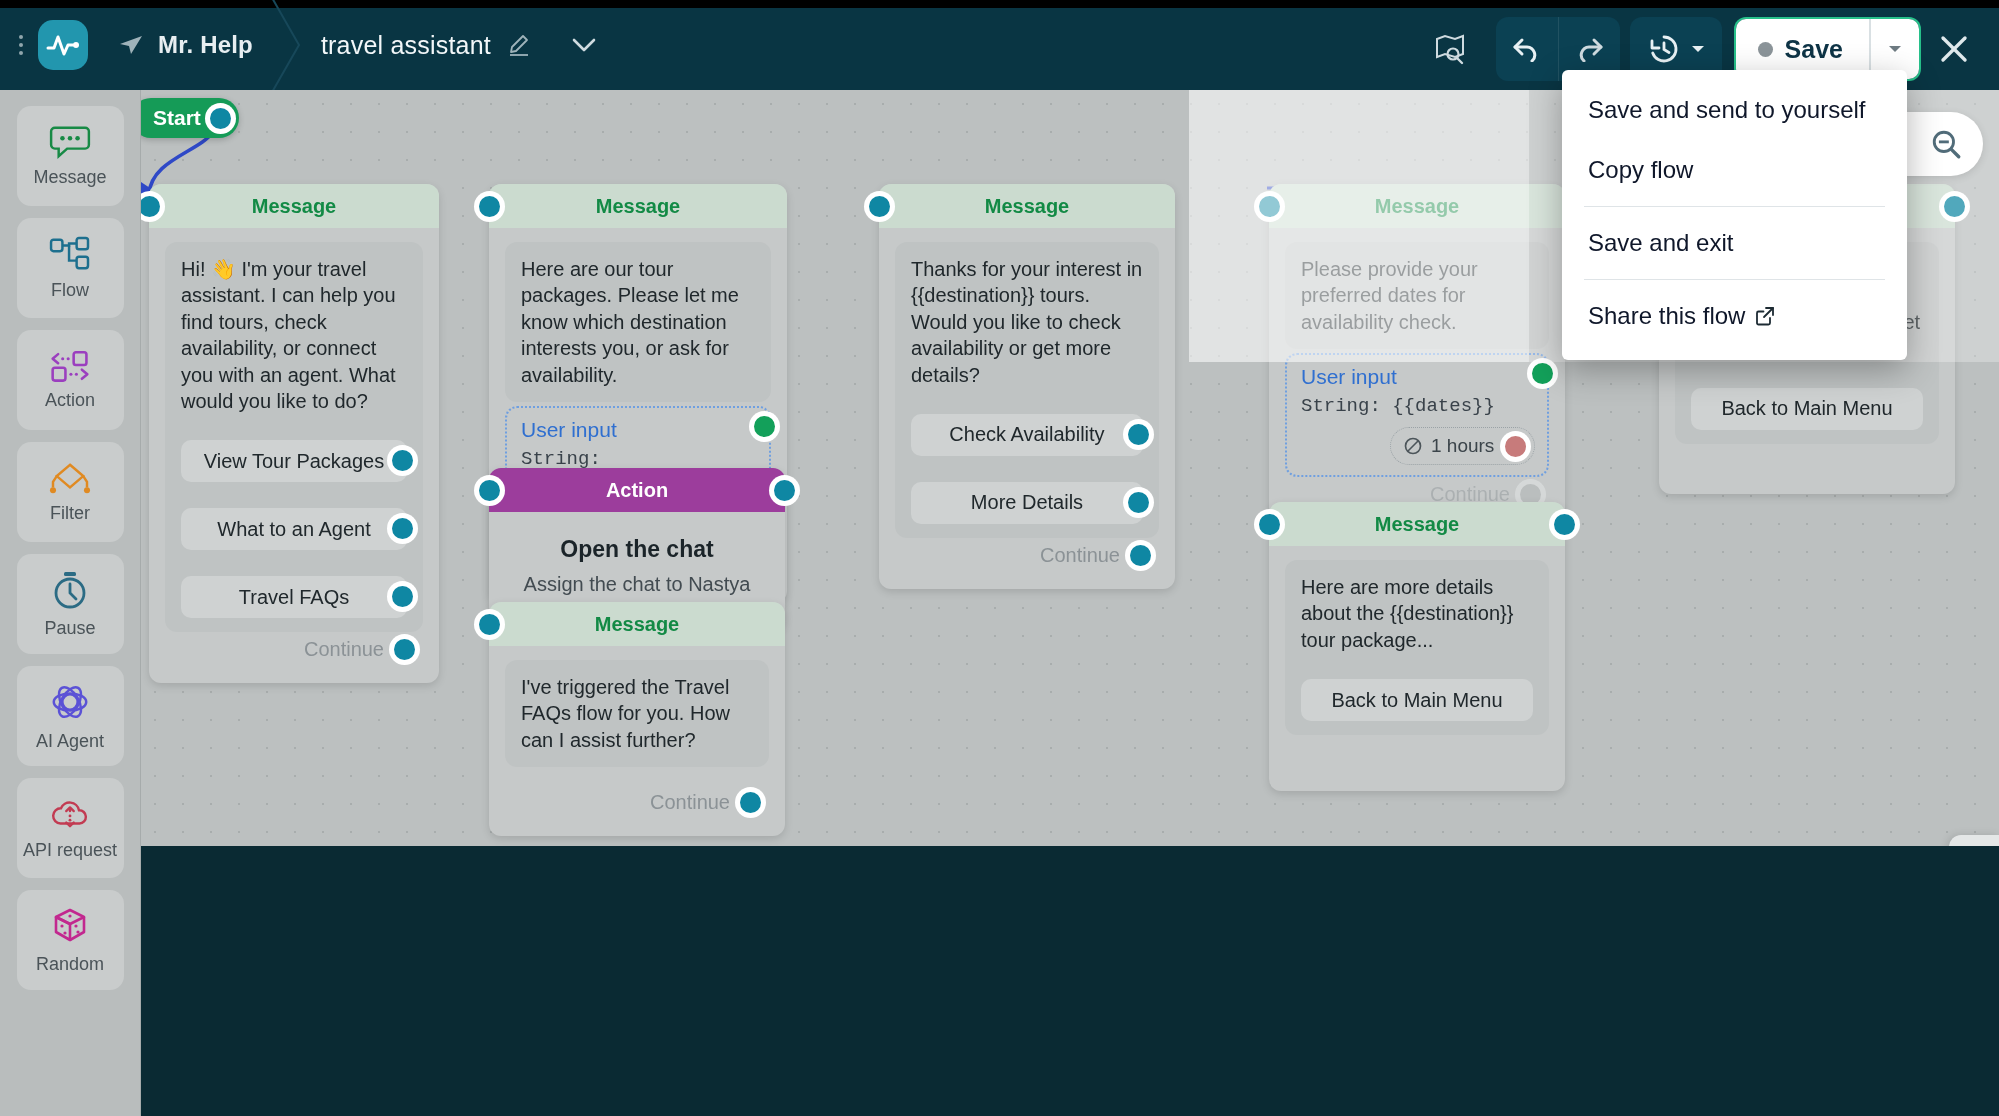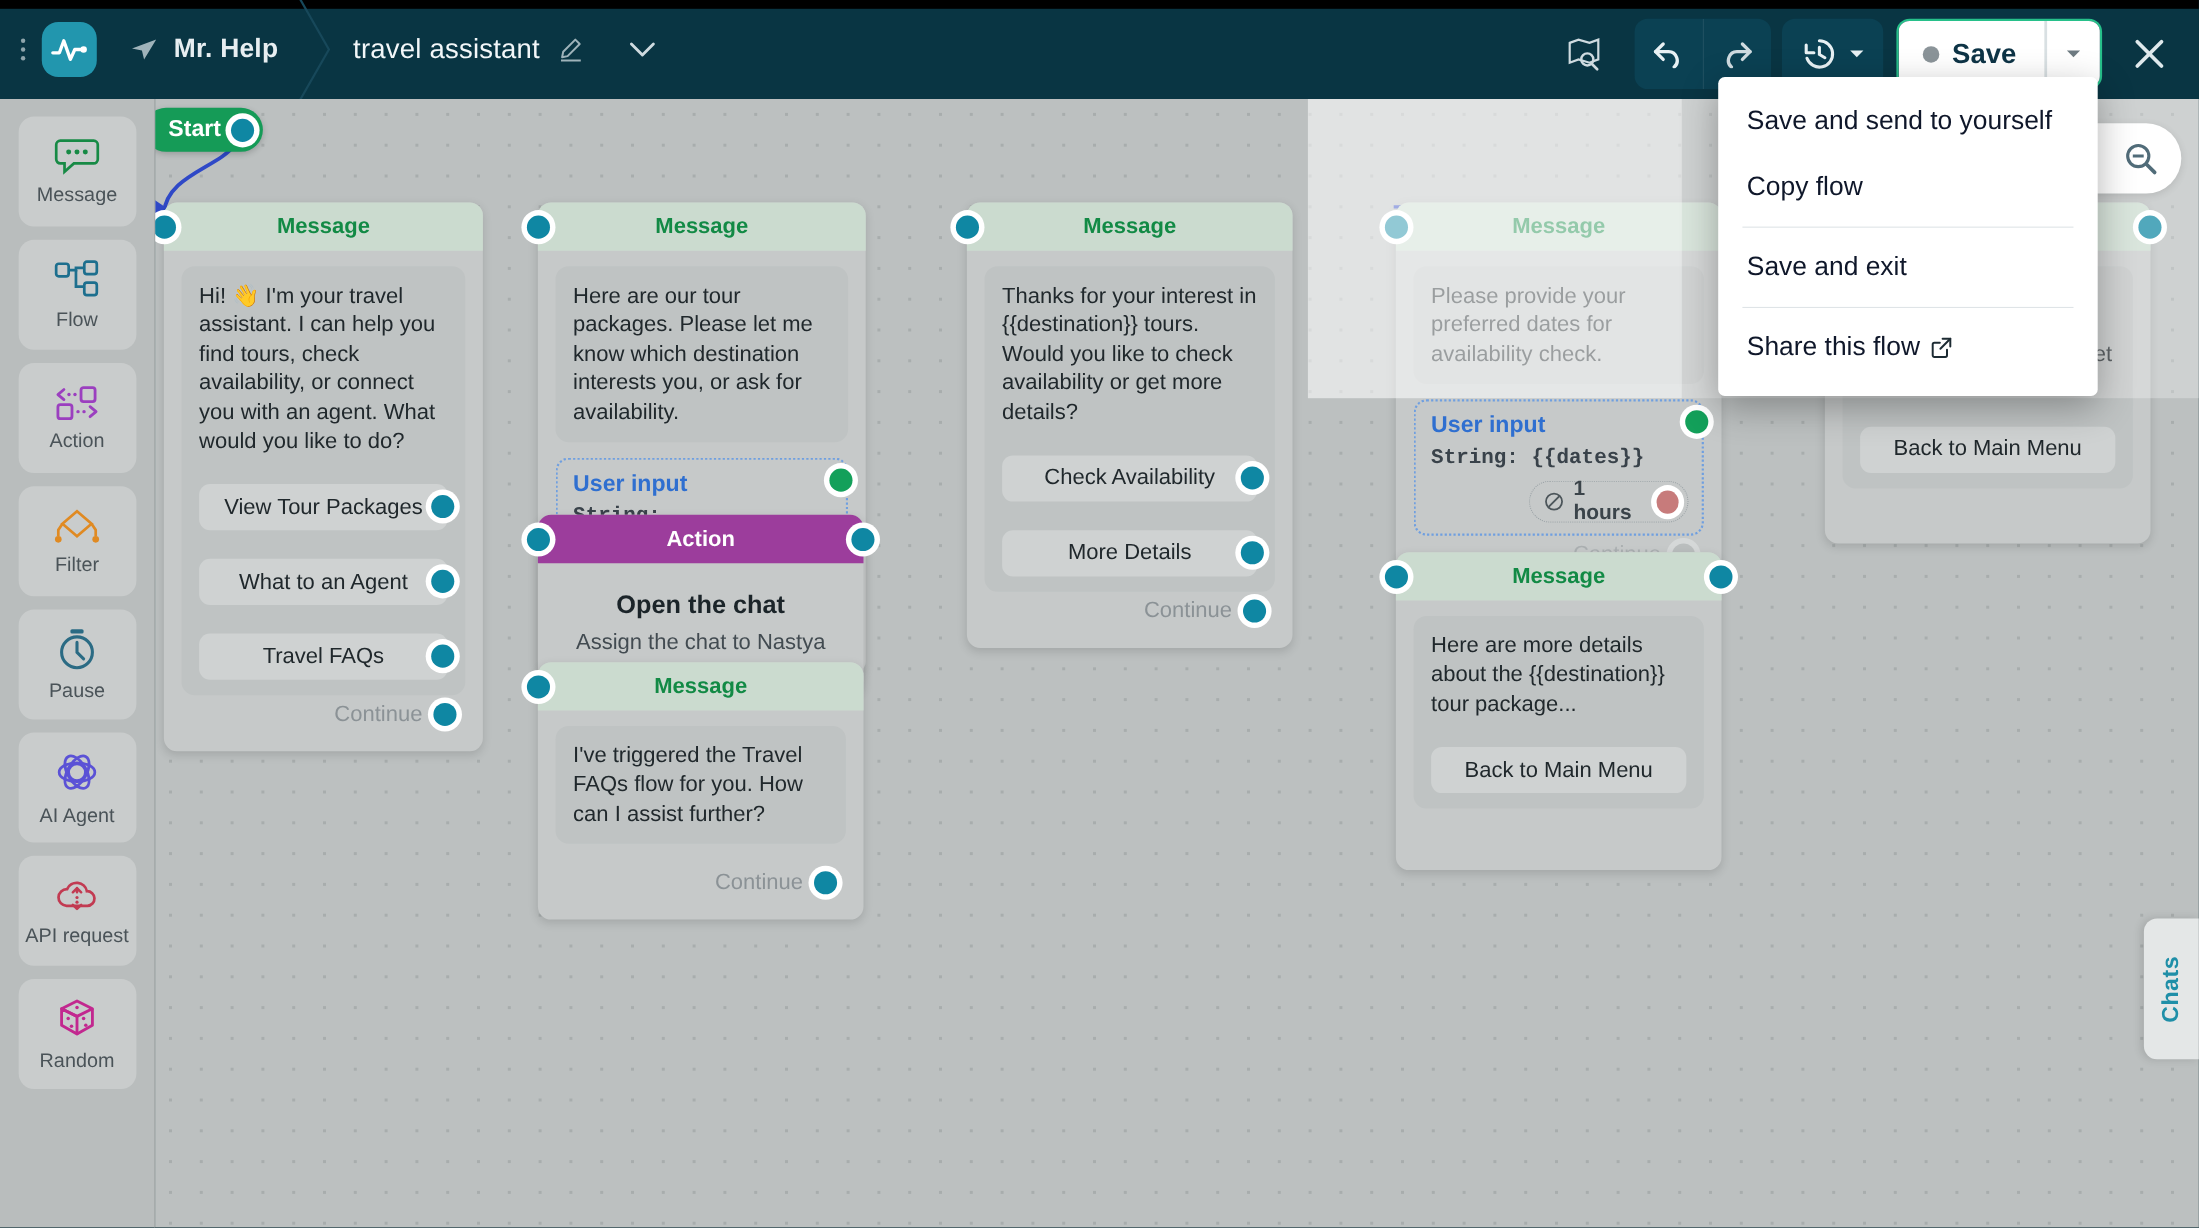--- a/index.html
+++ b/index.html
@@ -54,21 +54,21 @@
     margin-right:10px;
   }
   .group-undo > div{ width:62px;height:64px;display:flex;align-items:center;justify-content:center;}
   .group-undo > div + div{ border-left:1px solid rgba(255,255,255,.09); }
   .group-hist{
     display:flex; align-items:center; background:#0b4153; border-radius:12px; height:64px;
     padding:0 16px 0 18px; gap:10px; margin-right:14px;
   }
   .save-wrap{
     display:flex; align-items:stretch; height:60px; border-radius:10px; overflow:hidden;
-    margin-right:10px; box-shadow:0 0 0 2px #27c08a;
+    box-shadow:0 0 0 2px #27c08a;
   }
   .save-main{
     background:#fff; display:flex;align-items:center; gap:12px; padding:0 26px 0 22px;
   }
   .save-dot{ width:15px;height:15px;border-radius:50%;background:#8b9499; }
   .save-label{ color:#0e3446; font-size:25px; font-weight:bold; }
   .save-caret{
     background:#fff; width:50px; display:flex;align-items:center;justify-content:center;
     border-left:2px solid #d9e0e3;
   }
@@ -97,21 +97,21 @@
     border-right:1px solid #a6abab;
   }
   .rail-item{
     width:107px; height:100px; border-radius:14px; background:#c9cccc;
     display:flex;flex-direction:column;align-items:center;justify-content:center;gap:8px;
     cursor:pointer;
   }
   .rail-label{ font-size:18px; color:#4a5358; }
 
   .canvas{
-    position:absolute; left:141px; top:90px; width:1858px; height:1026px;
+    position:absolute; left:141px; top:90px; width:1858px; height:756px;
     background:
       radial-gradient(circle, #a8adad 1.3px, transparent 1.4px) 0 0/28px 28px,
       #bcc0c0;
     overflow:hidden;
   }
   .edges{ position:absolute; left:0; top:0; width:1858px; height:1026px; pointer-events:none; }
 
   
   .node{
     position:absolute; border-radius:12px; background:#c6c9c9;
@@ -143,22 +143,22 @@
     width:21px;height:21px;border-radius:50%;background:#0f87a3;
     box-shadow:0 0 0 5px #fff, 0 1px 4px rgba(0,0,0,.25);
   }
   .port-abs{ position:absolute; }
   .port-green{ background:#13a05a; }
   .port-red{ background:#c77b7b; }
   .port-gray{ background:#adb2b2; box-shadow:0 0 0 5px #e9ecec; }
 
   
   .uinput{
-    margin-top:14px; border:2px dotted #6f9fe0; border-radius:12px;
-    padding:10px 12px 10px 14px; position:relative;font-weight:bold;
+    margin-top:4px; border:2px dotted #6f9fe0; border-radius:12px;
+    padding:10px 12px 10px 14px; position:relative;
   }
   .uinput-title{ color:#2f6fd0; font-size:21px; }
   .uinput-str{ font-size:19px; color:#39424a; margin-top:6px; font-family:"Liberation Mono", monospace;}
   .uinput-time{
     margin-top:10px; margin-left:auto; width:145px; height:38px;
     border:1px dotted #9aa2a6; border-radius:19px;
     display:flex;align-items:center; gap:8px; padding:0 8px 0 12px;
     font-size:19px; color:#3b444a;
   }
 

